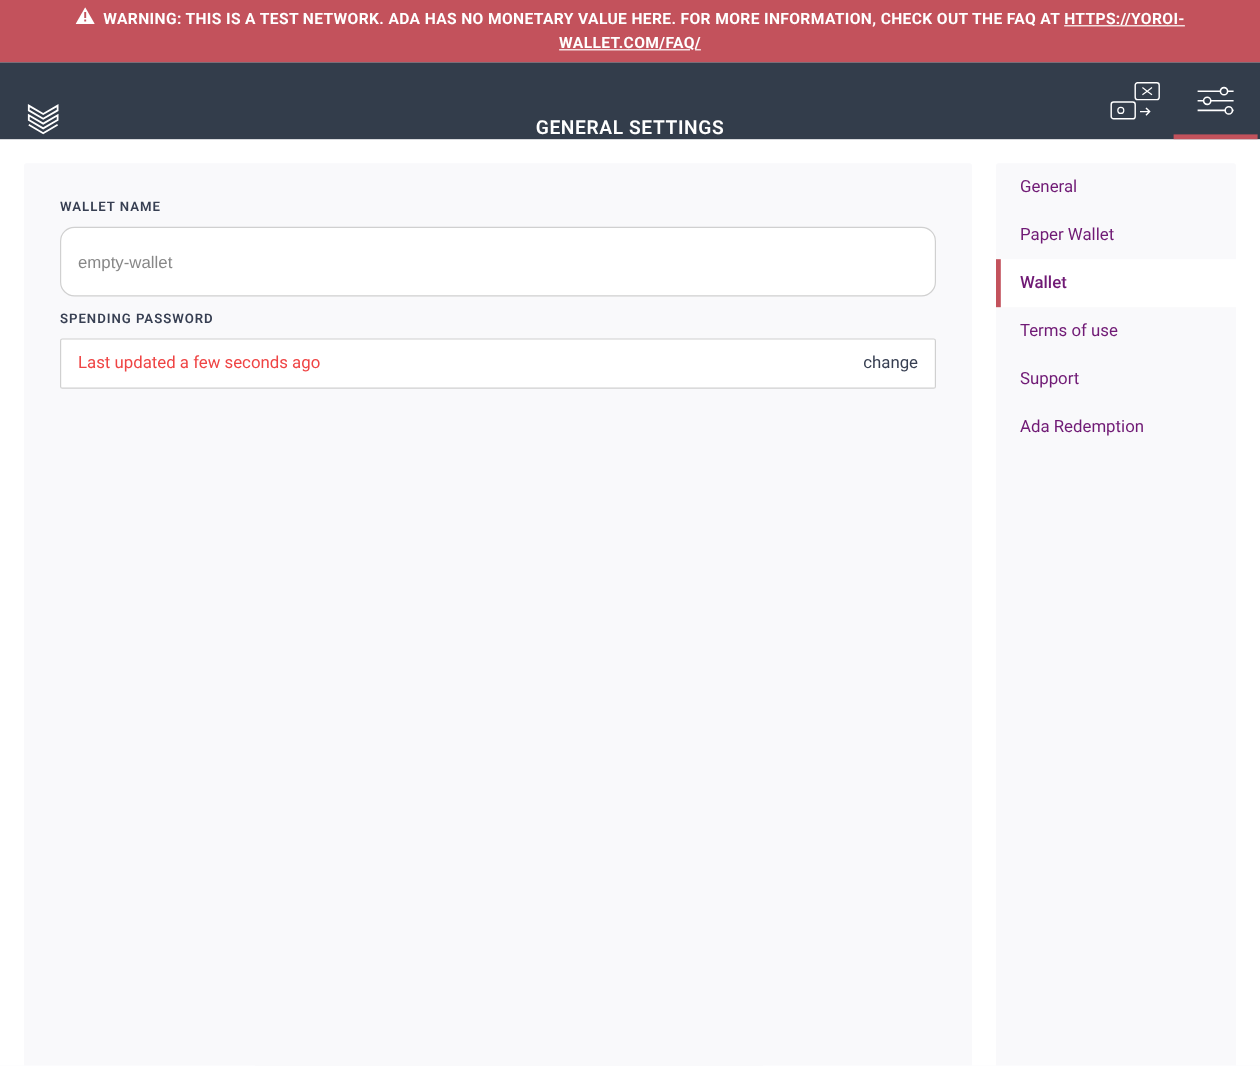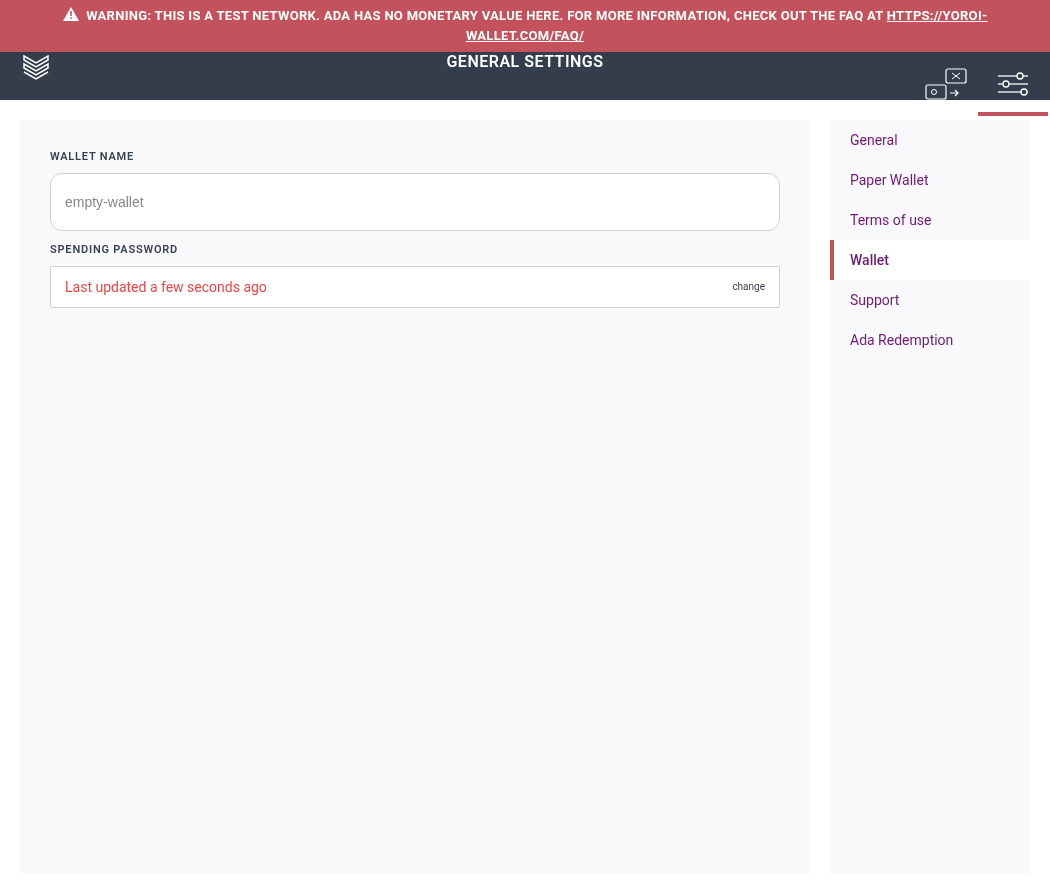--- a/index.html
+++ b/index.html
@@ -29,23 +29,23 @@
       vertical-align: middle;
       margin-right: 4px;
     }
     .warning-banner a {
       color: #fff;
       text-decoration: underline;
       font-weight: 700;
     }
     .top-bar {
       background: #333d4b;
-      height: 48px;
-      display: flex;
-      align-items: flex-start;
+      height: 64px;
+      display: flex;
+      align-items: flex-end;
       justify-content: space-between;
       padding: 0 20px;
       position: relative;
     }
     .logo {
       color: #fff;
       display: flex;
       align-items: center;
     }
     .page-title {
@@ -114,21 +114,21 @@
       border: 1px solid #d0d0d0;
       background: #fff;
       border-radius: 2px;
       padding: 12px 14px;
     }
     .password-status {
       font-size: 14px;
       color: #ef4444;
     }
     .change-link {
-      font-size: 10px;
+      font-size: 14px;
       color: #373f52;
       cursor: pointer;
     }
     .sidebar {
       width: 200px;
       background: #f9f9fb;
       border-radius: 2px;
       min-height: 754px;
     }
     .sidebar-item {
@@ -204,26 +204,26 @@
     </div>
   </div>
 
   <div class="sidebar">
     <div class="sidebar-item">
       <span>General</span>
     </div>
     <div class="sidebar-item">
       <span>Paper Wallet</span>
     </div>
-    <div class="sidebar-item">
-      <span>Terms of use</span>
-    </div>
     <div class="sidebar-item active">
       <span>Wallet</span>
     </div>
     <div class="sidebar-item">
+      <span>Terms of use</span>
+    </div>
+    <div class="sidebar-item">
       <span>Support</span>
     </div>
     <div class="sidebar-item">
       <span>Ada Redemption</span>
     </div>
   </div>
 </div>
 
 </body></html>

